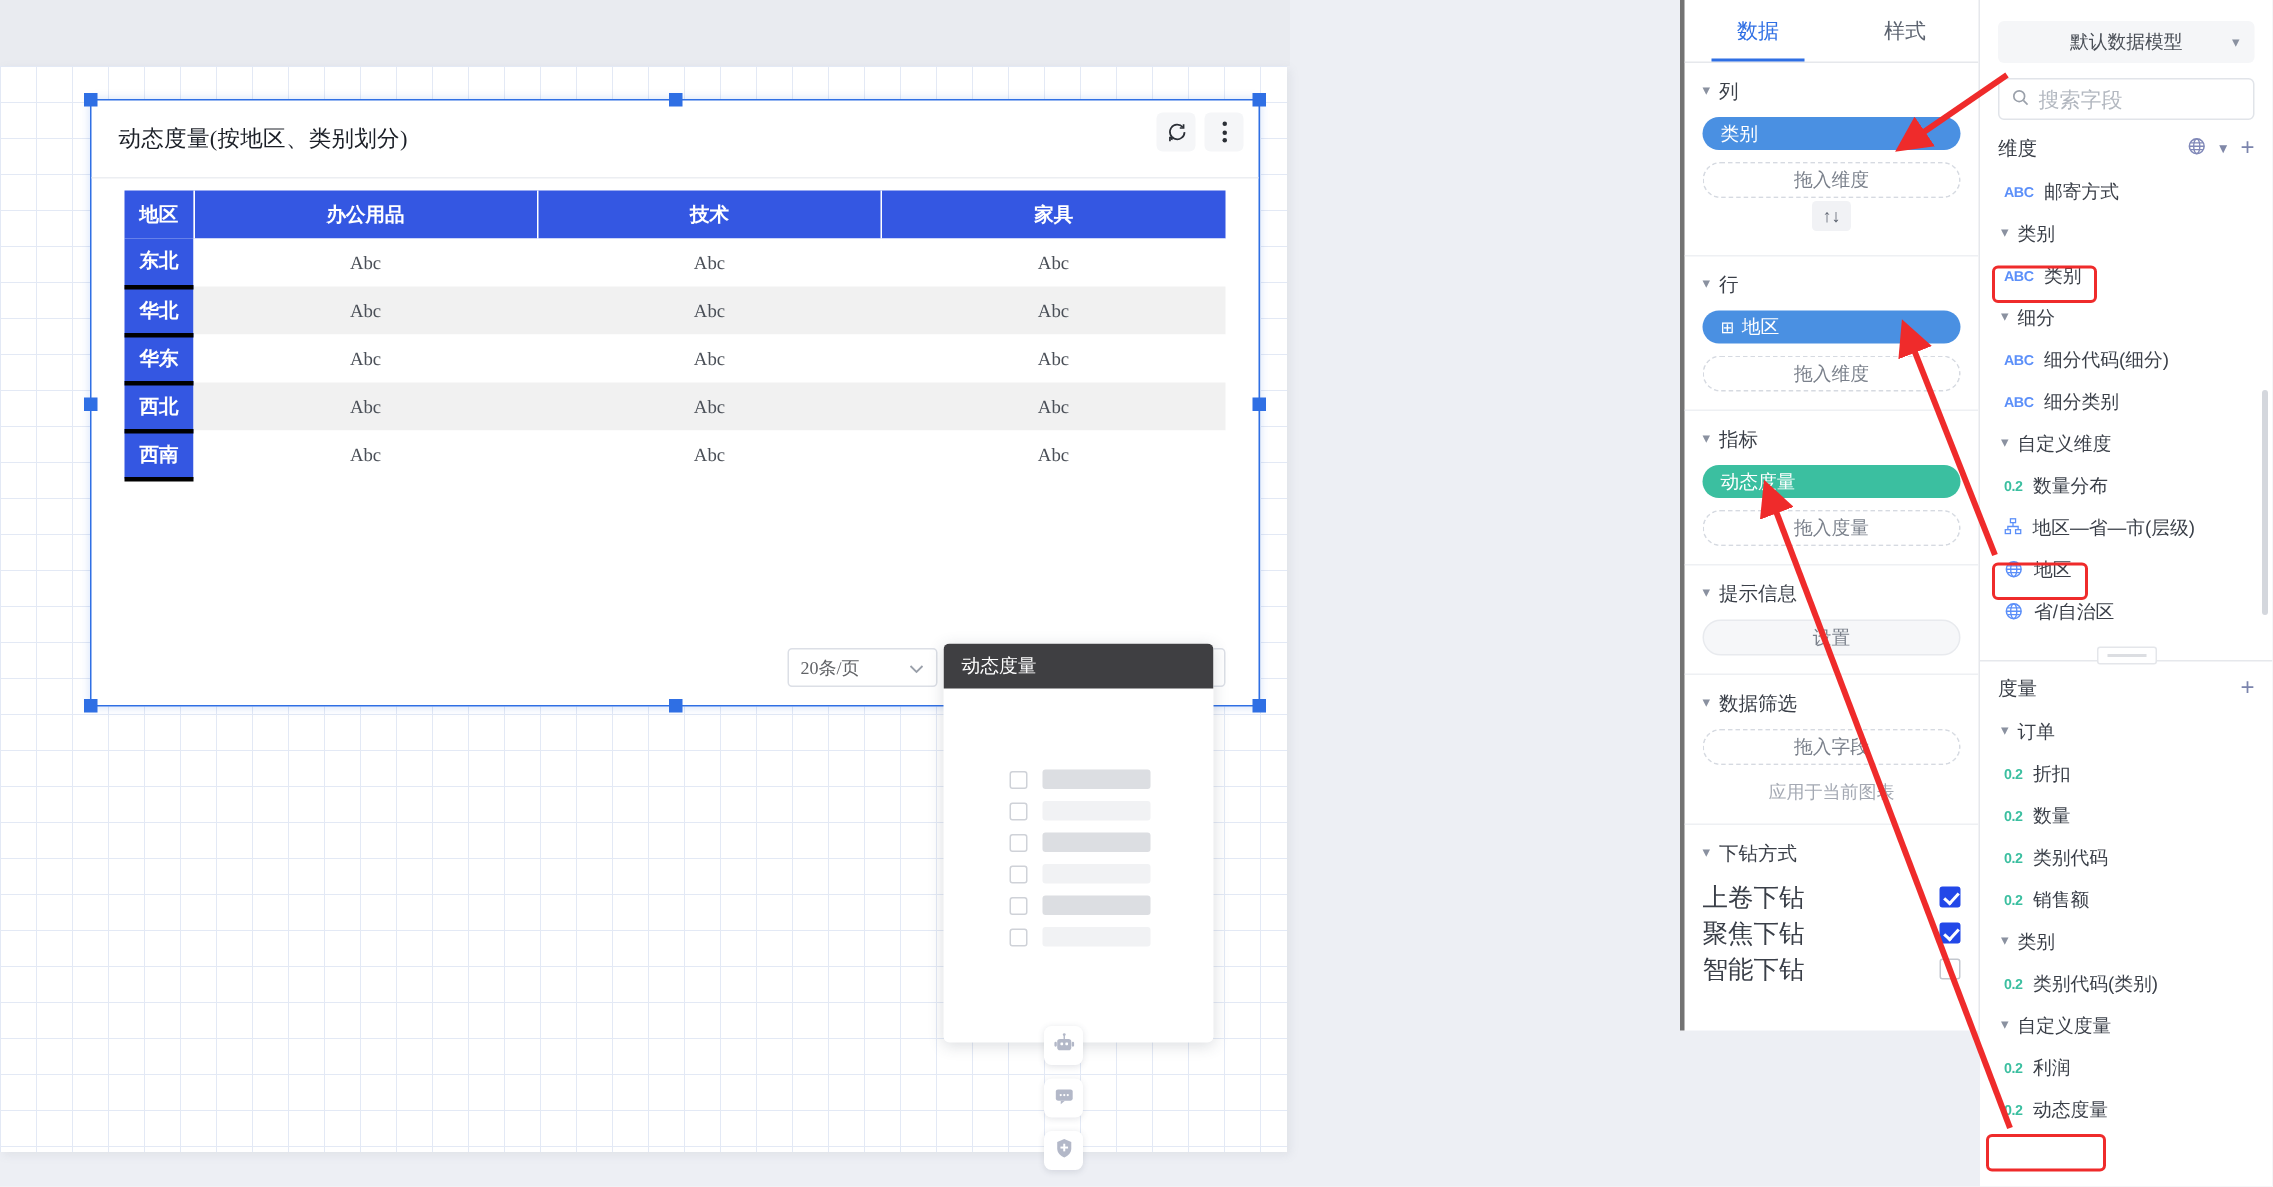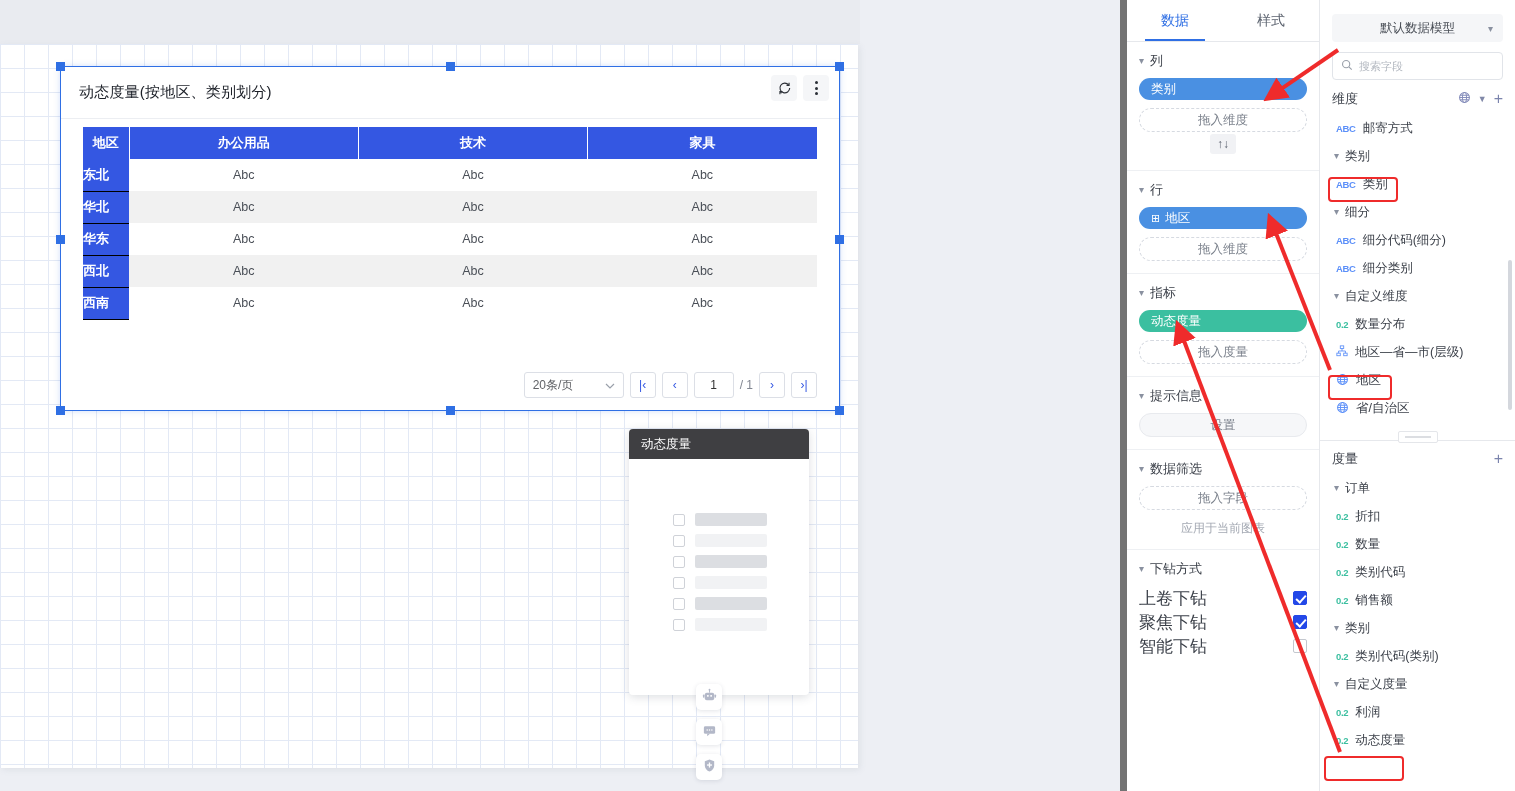--- a/index.html
+++ b/index.html
@@ -27,24 +27,25 @@
     background: #ffffff;
     background-image:
       linear-gradient(to right, #e3e9f5 1px, transparent 1px),
       linear-gradient(to bottom, #e3e9f5 1px, transparent 1px);
     background-size: 24px 24px;
     box-shadow: 2px 2px 6px rgba(120,130,150,.12);
   }
 
   
   #widget {
-    position: absolute; left: 60px; top: 66px; width: 780px; height: 345px;
+    position: absolute; left: 60px; top: 66px; width: 780px; height: 405px;
     background: #fff;
     border: 1px solid #2f6fe4;
     box-shadow: 0 0 6px rgba(47,111,228,.22);
+    font-family: Liberation Serif, serif;
   }
   .handle { position: absolute; width: 9px; height: 9px; background: #2f6fe4; }
   .h-tl { left: -5px; top: -5px; }
   .h-tc { left: 50%; margin-left: -4px; top: -5px; }
   .h-tr { right: -5px; top: -5px; }
   .h-ml { left: -5px; top: 50%; margin-top: -4px; }
   .h-mr { right: -5px; top: 50%; margin-top: -4px; }
   .h-bl { left: -5px; bottom: -5px; }
   .h-bc { left: 50%; margin-left: -4px; bottom: -5px; }
   .h-br { right: -5px; bottom: -5px; }
@@ -68,21 +69,21 @@
   table { border-collapse: collapse; width: 100%; table-layout: fixed; }
   th, td { height: 32px; font-weight: normal; font-size: 12.5px; }
   thead th {
     background: #3457e2; color: #fff; font-weight: bold; font-size: 13px;
     border-right: 1px solid #fff; text-align: center;
   }
   thead th:last-child { border-right: none; }
   th.rowhead-col { width: 46px; }
   tbody td.rowhead {
     background: #3457e2; color: #fff; font-weight: bold; font-size: 13px;
-    text-align: left; border-bottom: 1px solid #000000;
+    text-align: center; border-bottom: 3px solid #000000;
   }
   tbody td.cell { text-align: center; color: #4a4f57; font-size: 12.5px; }
   tbody tr:nth-child(even) td.cell { background: #f1f1f1; }
   tbody tr:nth-child(odd) td.cell { background: #fff; }
 
   
   #pager {
     position: absolute; right: 22px; bottom: 12px;
     display: flex; align-items: center; gap: 6px; font-size: 12px; color: #5a5f68;
   }
@@ -122,22 +123,22 @@
   
   #float-bar { position: absolute; right: 398px; top: 684px; display: flex; flex-direction: column; gap: 9px; }
   .float-btn {
     width: 26px; height: 26px; background: #fff; border-radius: 5px;
     box-shadow: 0 1px 4px rgba(80,90,110,.16);
     display: flex; align-items: center; justify-content: center; cursor: pointer;
   }
 
   
   #mid-panel {
-    position: absolute; left: 1120px; top: 0; width: 200px; height: 791px;
-    background: #fff; border-left: 7px solid #737373; border-right: 1px solid #e6e8ec;
+    position: absolute; left: 1120px; top: 0; width: 200px; height: 687px;
+    background: #fff; border-left: 3px solid #737373; border-right: 1px solid #e6e8ec;
     overflow: hidden;
   }
   #mid-tabs { display: flex; height: 42px; border-bottom: 1px solid #e6e8ec; }
   .mid-tab {
     flex: 1; display: flex; align-items: center; justify-content: center;
     font-size: 14px; color: #5d6470; cursor: pointer; position: relative;
   }
   .mid-tab.active { color: #2f6fe4; }
   .mid-tab.active::after {
     content: ''; position: absolute; bottom: 0; left: 18px; right: 18px; height: 2px; background: #2f6fe4;
@@ -185,21 +186,21 @@
     margin: 14px 12px 0 12px; height: 28px; background: #f5f6f8; border-radius: 4px;
     display: flex; align-items: center; justify-content: center; position: relative;
     font-size: 12.5px; color: #4a4f57; cursor: pointer;
   }
   #model-select .chevd { position: absolute; right: 10px; color: #8a91a0; font-size: 10px; }
   #search-box {
     margin: 10px 12px 0 12px; height: 28px; border: 1px solid #e1e4e9; border-radius: 4px;
     display: flex; align-items: center; padding: 0 8px; gap: 6px;
   }
   #search-box input {
-    border: none; outline: none; font-size: 11px; color: #444; width: 100%;
+    border: none; outline: none; font-size: 14px; color: #444; width: 100%;
     font-family: inherit; background: transparent;
   }
   #search-box input::placeholder { color: #b3b8c0; }
   .field-sect-head {
     display: flex; align-items: center; justify-content: space-between;
     padding: 10px 12px 6px 12px; font-size: 13px; color: #3a3f48; text-align: right;
   }
   .fs-actions { display: flex; align-items: center; gap: 7px; color: #8088a8; }
   .fld {
     display: flex; align-items: center; gap: 7px; height: 28px; padding-left: 16px;

